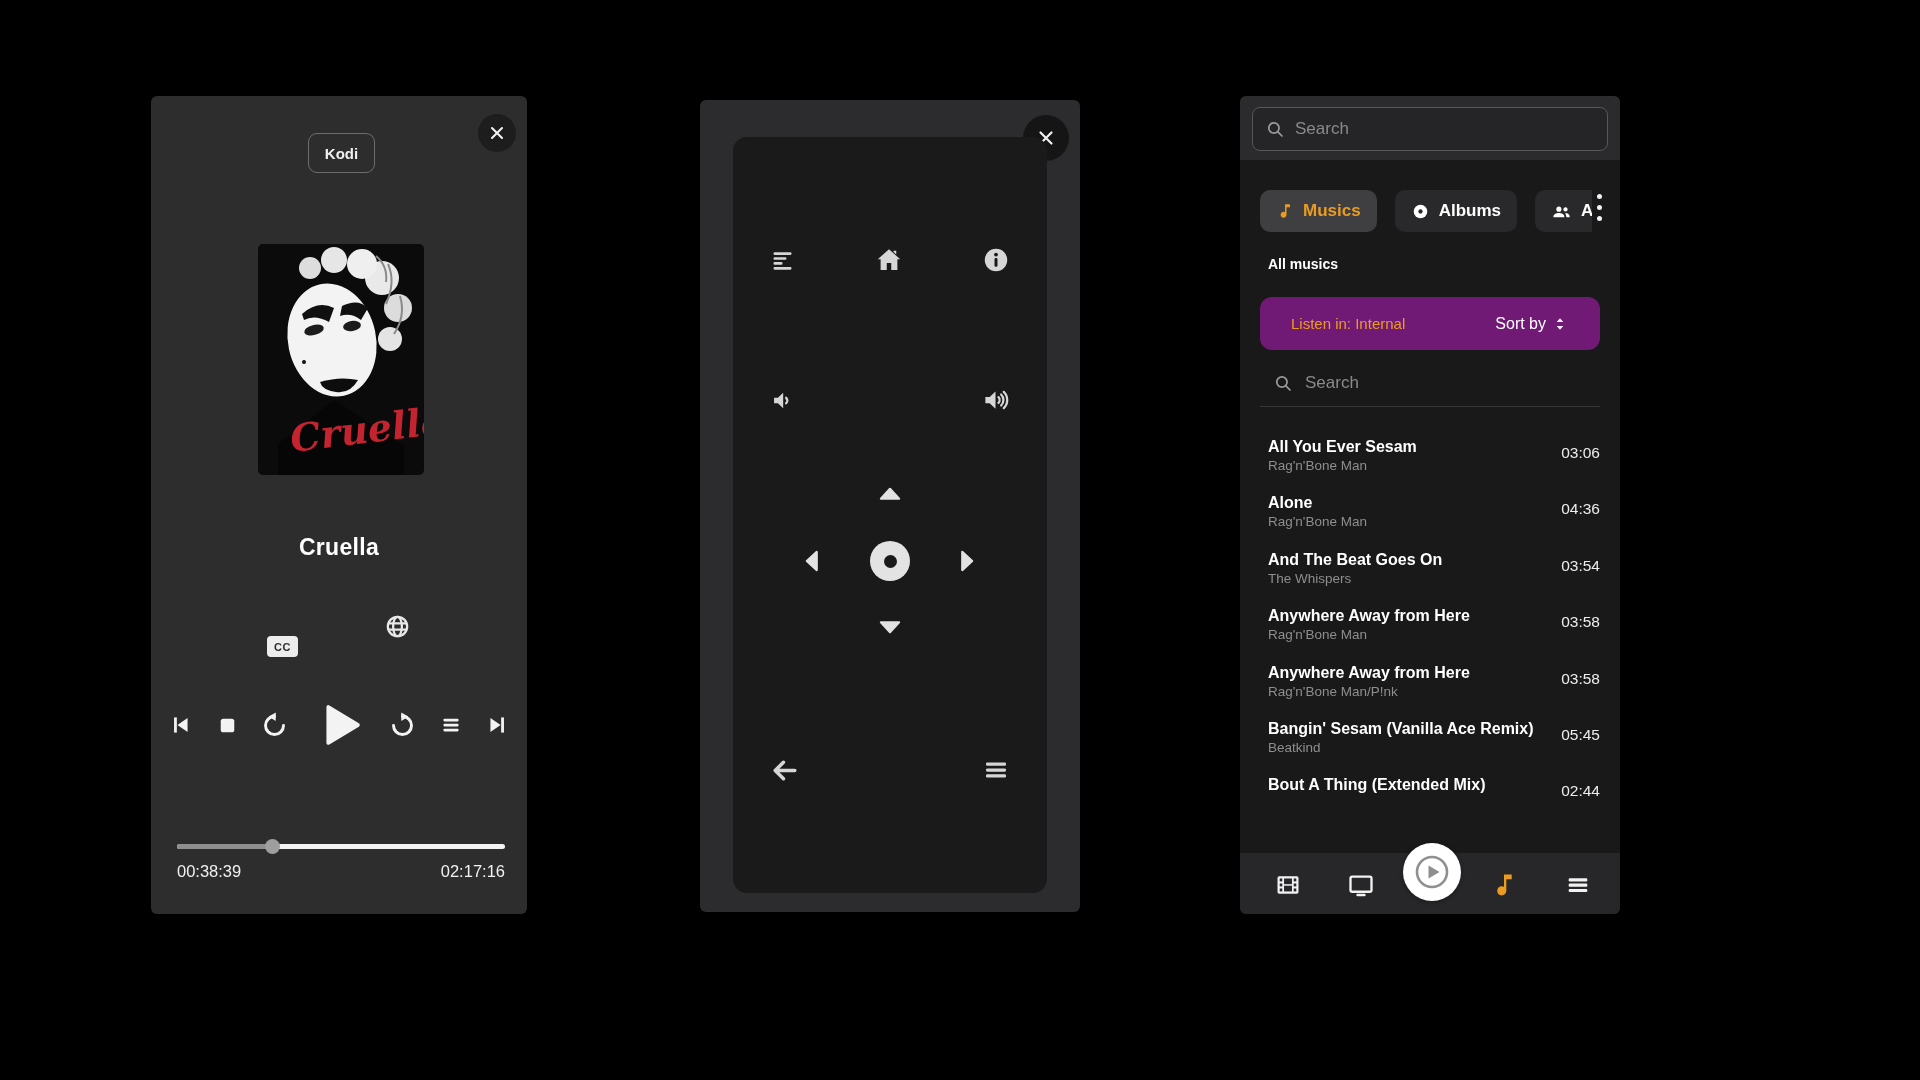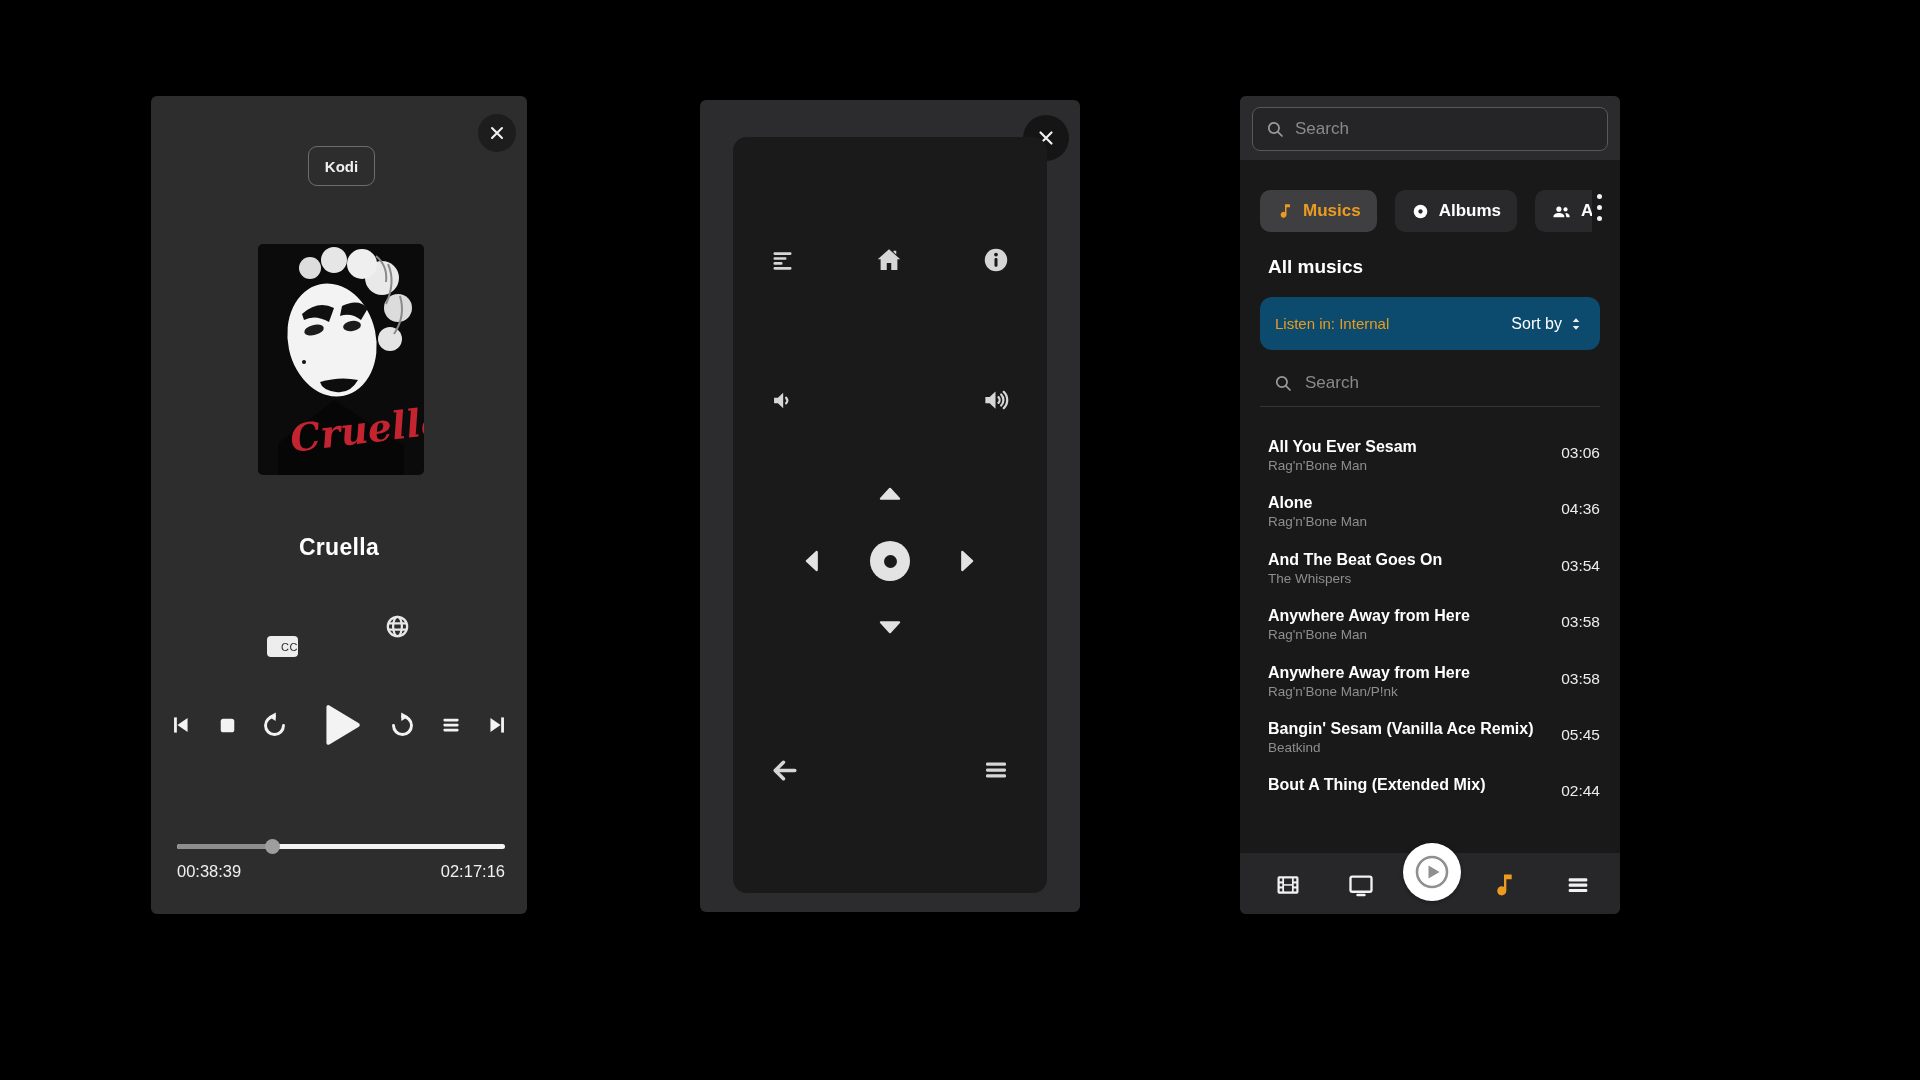--- a/index.html
+++ b/index.html
@@ -9,28 +9,28 @@
   .panel { position:absolute; border-radius:6px; }
 
   
   .p1 { left:151px; top:96px; width:376px; height:818px; background:#2d2d2e; }
   .closebtn { position:absolute; border-radius:50%; display:flex; align-items:center; justify-content:center;
               border:none; cursor:pointer; }
   .p1-close { top:18px; right:11px; width:38px; height:38px; background:#1d1d1e; }
   .p2-close { top:15px; right:11px; width:46px; height:46px; background:#151516; }
   .chip { position:absolute; left:157px; top:37px; width:67px; height:40px; border:1px solid #6d6d70;
           border-radius:9px; display:flex; align-items:center; justify-content:center;
-          color:#f0f0f0; font-size:15px; font-weight:bold;margin-top:13px; }
+          color:#f0f0f0; font-size:15px; font-weight:bold; }
   .poster { position:absolute; left:107px; top:148px; width:166px; height:231px; border-radius:5px; overflow:hidden; }
   .p1-title { position:absolute; left:0; top:438px; width:100%; text-align:center;
               color:#fff; font-size:23px; font-weight:bold; letter-spacing:.3px; }
   .badge-row { position:absolute; left:0; top:500px; width:100%; display:flex; justify-content:center;
                gap:86px; align-items:center; }
   .ccbadge { width:31px; height:21px; background:#ededed; border-radius:4px; display:flex; align-items:center;
-             justify-content:flex-end; color:#2d2d2e; font-size:11px; font-weight:400; letter-spacing:.5px;margin-top:40px; }
+             justify-content:center; color:#2d2d2e; font-size:11px; font-weight:700; letter-spacing:.5px;margin-top:40px; }
   .controls { position:absolute; left:16px; right:16px; top:600px; height:58px; display:flex;
               justify-content:space-between; align-items:center; }
   .ctrl { background:none; border:none; cursor:pointer; display:flex; align-items:center; justify-content:center;
           color:#f3f3f3; }
   .slider { position:absolute; left:26px; top:743px; width:328px; height:15px; cursor:pointer; }
   .slider .track { position:absolute; left:0; right:0; top:5px; height:5px; border-radius:3px; background:#f4f4f4; }
   .slider .fill  { position:absolute; left:0; top:5px; height:5px; border-radius:3px 0 0 3px; background:#8e8e8e; width:29%; }
   .slider .handle{ position:absolute; top:0; width:15px; height:15px; border-radius:50%; background:#9e9e9e; }
   .times { position:absolute; left:26px; right:22px; top:766px; display:flex; justify-content:space-between;
            color:#f0f0f0; font-size:16.5px;align-items:center; }
@@ -55,23 +55,23 @@
                font-size:17px; font-family:"Liberation Sans", sans-serif; }
   .searchbox input::placeholder, .search2 input::placeholder { color:#8a8a8a; }
   .tabs { position:absolute; left:20px; top:94px; width:332px; height:42px; display:flex; gap:18px; overflow:hidden; }
   .tabchip { flex:0 0 auto; height:42px; border-radius:10px; border:none; cursor:pointer; display:flex;
              align-items:center; justify-content:center; gap:9px; padding:12px 16px; background:#29292c;
              color:#fff; font-size:17px; font-weight:bold; font-family:"Liberation Sans", sans-serif; }
   .tabchip.active { background:#3f3f42; color:#eb9c20; }
   .dotsbtn { position:absolute; left:350px; top:88px; width:18px; height:46px; background:none; border:none;
              cursor:pointer; display:flex; flex-direction:column; align-items:center; justify-content:center; gap:6px; }
   .dotsbtn i { width:5px; height:5px; border-radius:50%; background:#f2f2f2; }
-  .sec-title { position:absolute; left:28px; top:160px; color:#fff; font-size:19px; font-weight:bold; }
-  .listenbar { position:absolute; left:20px; top:201px; width:340px; height:53px; background:#0c4a6e;
-               border-radius:12px; display:flex; align-items:center; justify-content:space-between; padding:0 15px; }
+  .sec-title { position:absolute; left:28px; top:160px; color:#fff; font-size:14px; font-weight:bold; }
+  .listenbar { position:absolute; left:20px; top:201px; width:340px; height:53px; background:#701a75;
+               border-radius:12px; display:flex; align-items:center; justify-content:space-between; padding:0 31px; }
   .listen-link { color:#eb9c20; font-size:15px; cursor:pointer; }
   .sortby { display:flex; align-items:flex-start; gap:5px; color:#fff; font-size:16px; cursor:pointer; }
   .search2 { position:absolute; left:20px; right:20px; top:264px; height:47px; display:flex; align-items:center;
              gap:12px; padding:0 14px; border-bottom:1px solid #363638; }
   .songlist { position:absolute; left:0; top:316px; width:100%; height:441px; overflow:hidden; padding-top:16px; }
   .song { height:56.4px; display:flex; align-items:flex-start; padding:9px 20px 0 28px; cursor:pointer; }
   .song .meta { flex:1; min-width:0; }
   .song .t { color:#fff; font-size:16px; font-weight:bold; line-height:20px; white-space:nowrap; }
   .song .a { color:#8e8e8e; font-size:13.5px; line-height:17px; white-space:nowrap; }
   .song .d { color:#ececec; font-size:15.5px; line-height:20px; padding-top:6px; }

